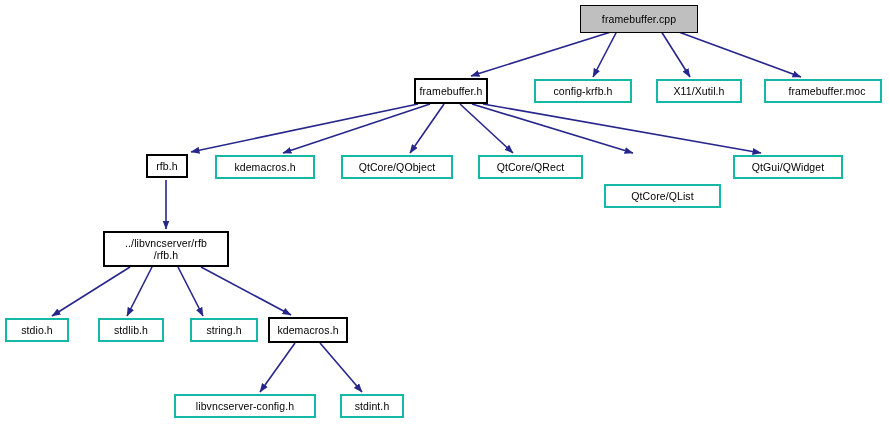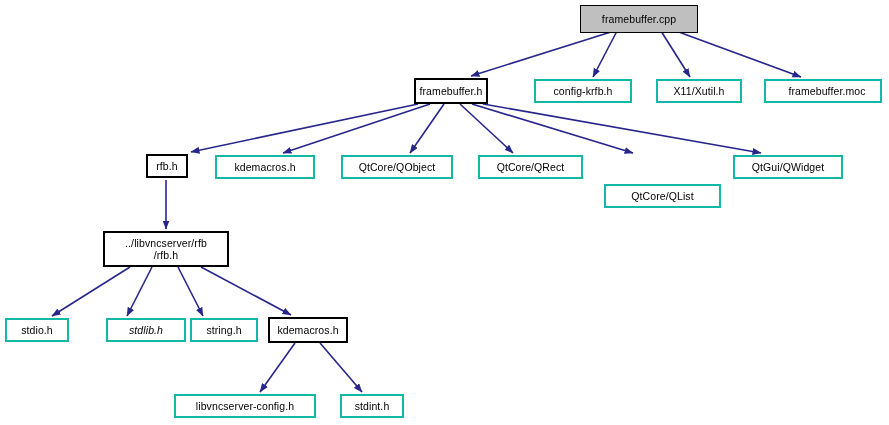--- a/index.html
+++ b/index.html
@@ -92,20 +92,20 @@
       <div class="node" style="left: 764px; top: 79px; width: 118px; height: 24px; padding-left: 8px;"><span class="node-label">framebuffer.moc</span></div>
       <div class="node bold" style="left: 146px; top: 154px; width: 42px; height: 24px;"><span class="node-label">rfb.h</span></div>
       <div class="node" style="left: 215px; top: 155px; width: 100px; height: 24px;"><span class="node-label">kdemacros.h</span></div>
       <div class="node" style="left: 341px; top: 155px; width: 112px; height: 24px;"><span class="node-label">QtCore/QObject</span></div>
       <div class="node" style="left: 478px; top: 155px; width: 105px; height: 24px;"><span class="node-label">QtCore/QRect</span></div>
       <div class="node" style="left: 604px; top: 155px; width: 117px; height: 24px; margin-top: 29px;"><span class="node-label">QtCore/QList</span></div>
       <div class="node" style="left: 733px; top: 155px; width: 110px; height: 24px;"><span class="node-label">QtGui/QWidget</span></div>
       <div class="node bold" style="left: 103px; top: 231px; width: 126px; height: 36px;"><span class="node-label">../libvncserver/rfb
 /rfb.h</span></div>
       <div class="node" style="left: 5px; top: 318px; width: 64px; height: 24px;"><span class="node-label">stdio.h</span></div>
-      <div class="node" style="left: 106px; top: 318px; width: 80px; height: 24px; font-style: italic;"><span class="node-label">stdlib.h</span></div>
+      <div class="node" style="left: 98px; top: 318px; width: 66px; height: 24px;"><span class="node-label">stdlib.h</span></div>
       <div class="node" style="left: 178px; top: 318px; width: 68px; height: 24px; margin-left: 12px;"><span class="node-label">string.h</span></div>
       <div class="node bold" style="left: 268px; top: 317px; width: 80px; height: 26px;"><span class="node-label">kdemacros.h</span></div>
       <div class="node" style="left: 174px; top: 394px; width: 142px; height: 24px;"><span class="node-label">libvncserver-config.h</span></div>
       <div class="node" style="left: 340px; top: 394px; width: 64px; height: 24px;"><span class="node-label">stdint.h</span></div>
     </div>
 
 </div>
 
 </body></html>

